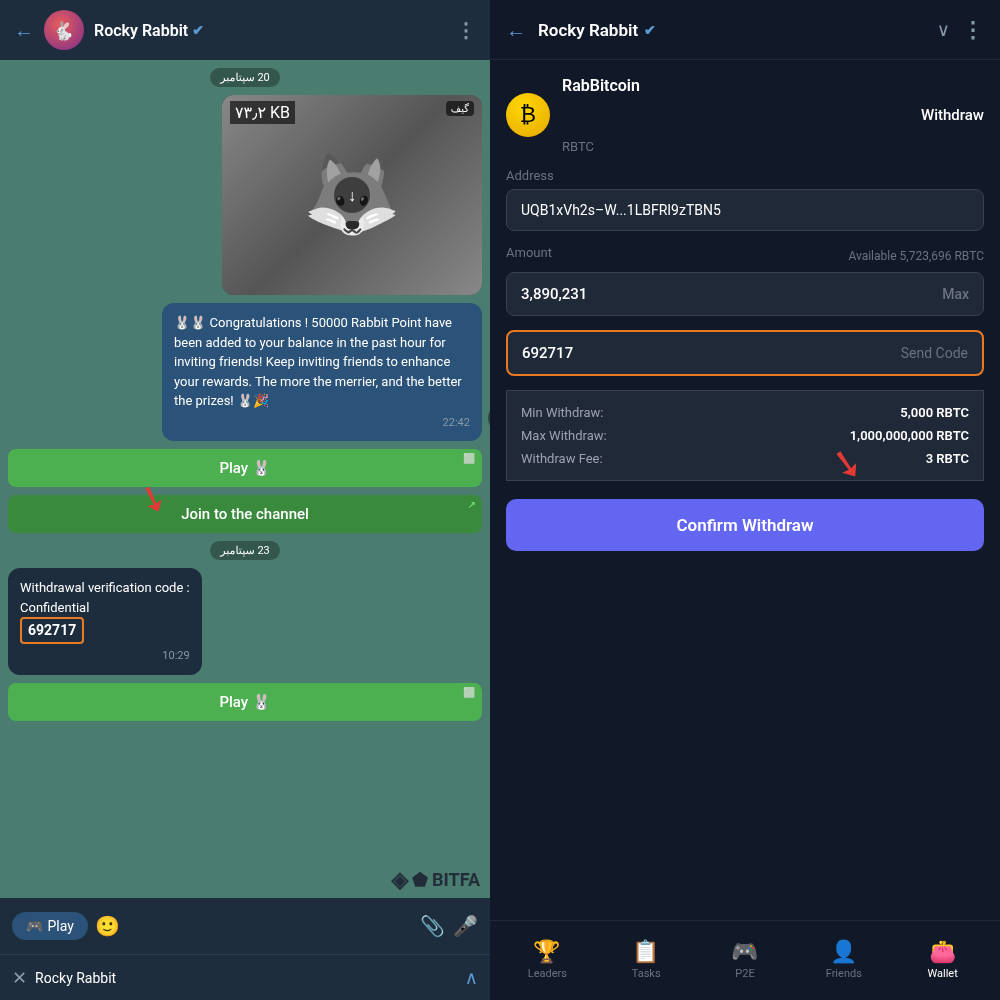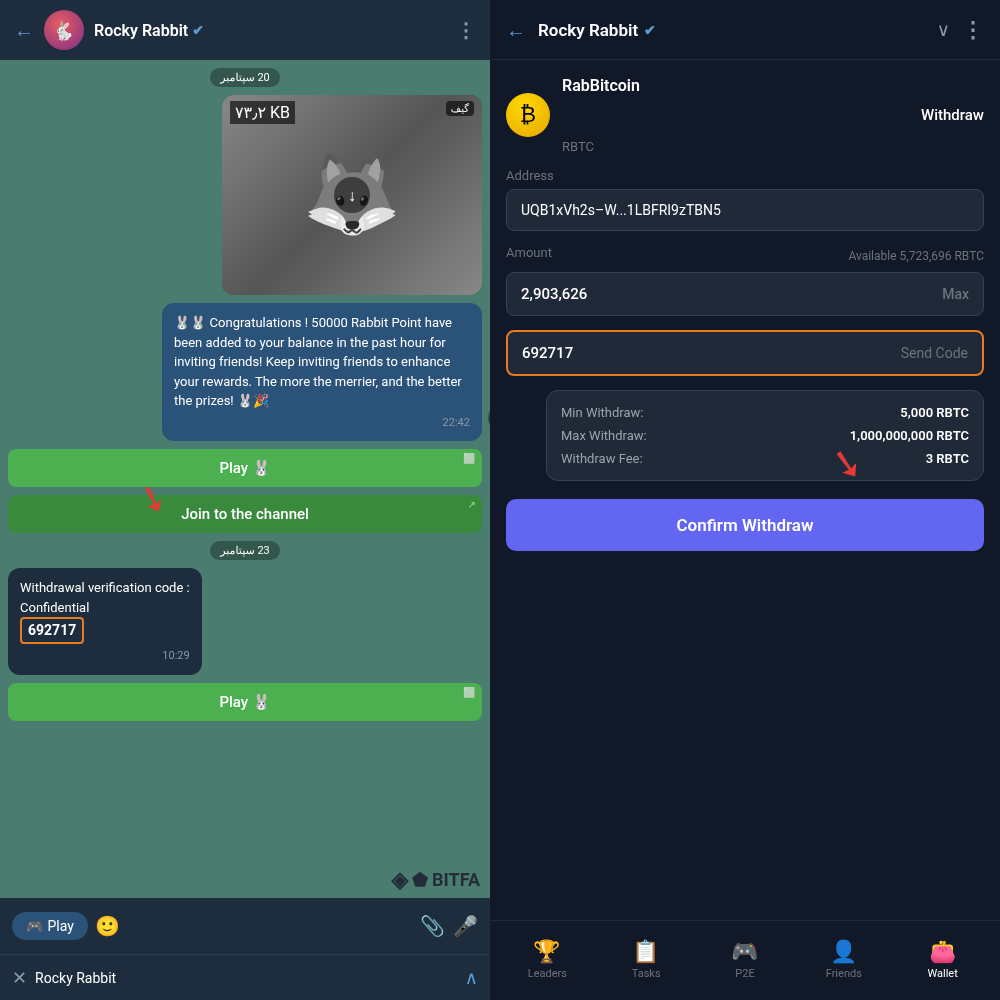--- a/index.html
+++ b/index.html
@@ -401,26 +401,25 @@
       justify-content: space-between;
       align-items: center;
     }
 
     .code-value { color: white; font-size: 15px; font-weight: 500; }
     .send-code-btn { color: #6b7280; font-size: 14px; }
 
     .info-box {
       background: #1f2937;
       border: 1px solid #374151;
-      border-radius: 12px;
+      border-radius: 0;
       padding: 14px;
       display: flex;
       flex-direction: column;
       gap: 8px;
-      margin-left: 40px;
     }
 
     .info-row {
       display: flex;
       justify-content: space-between;
     }
 
     .info-key { color: #9ca3af; font-size: 13px; }
     .info-val { color: white; font-size: 13px; font-weight: 600; }
 
@@ -591,21 +590,21 @@
     </div>
 
     <div>
       <div class="amount-header">
         <span class="field-label">Amount</span>
         <span class="available-text">
           <span>Available</span>&nbsp;<span>5,723,696 RBTC</span>
         </span>
       </div>
       <div class="amount-row">
-        <span class="amount-value">2,903,626</span>
+        <span class="amount-value">3,890,231</span>
         <span class="max-btn">Max</span>
       </div>
     </div>
 
     <div style="position:relative;">
       <div class="code-input-row">
         <span class="code-value">692717</span>
         <span class="send-code-btn">Send Code</span>
       </div>
     </div>

